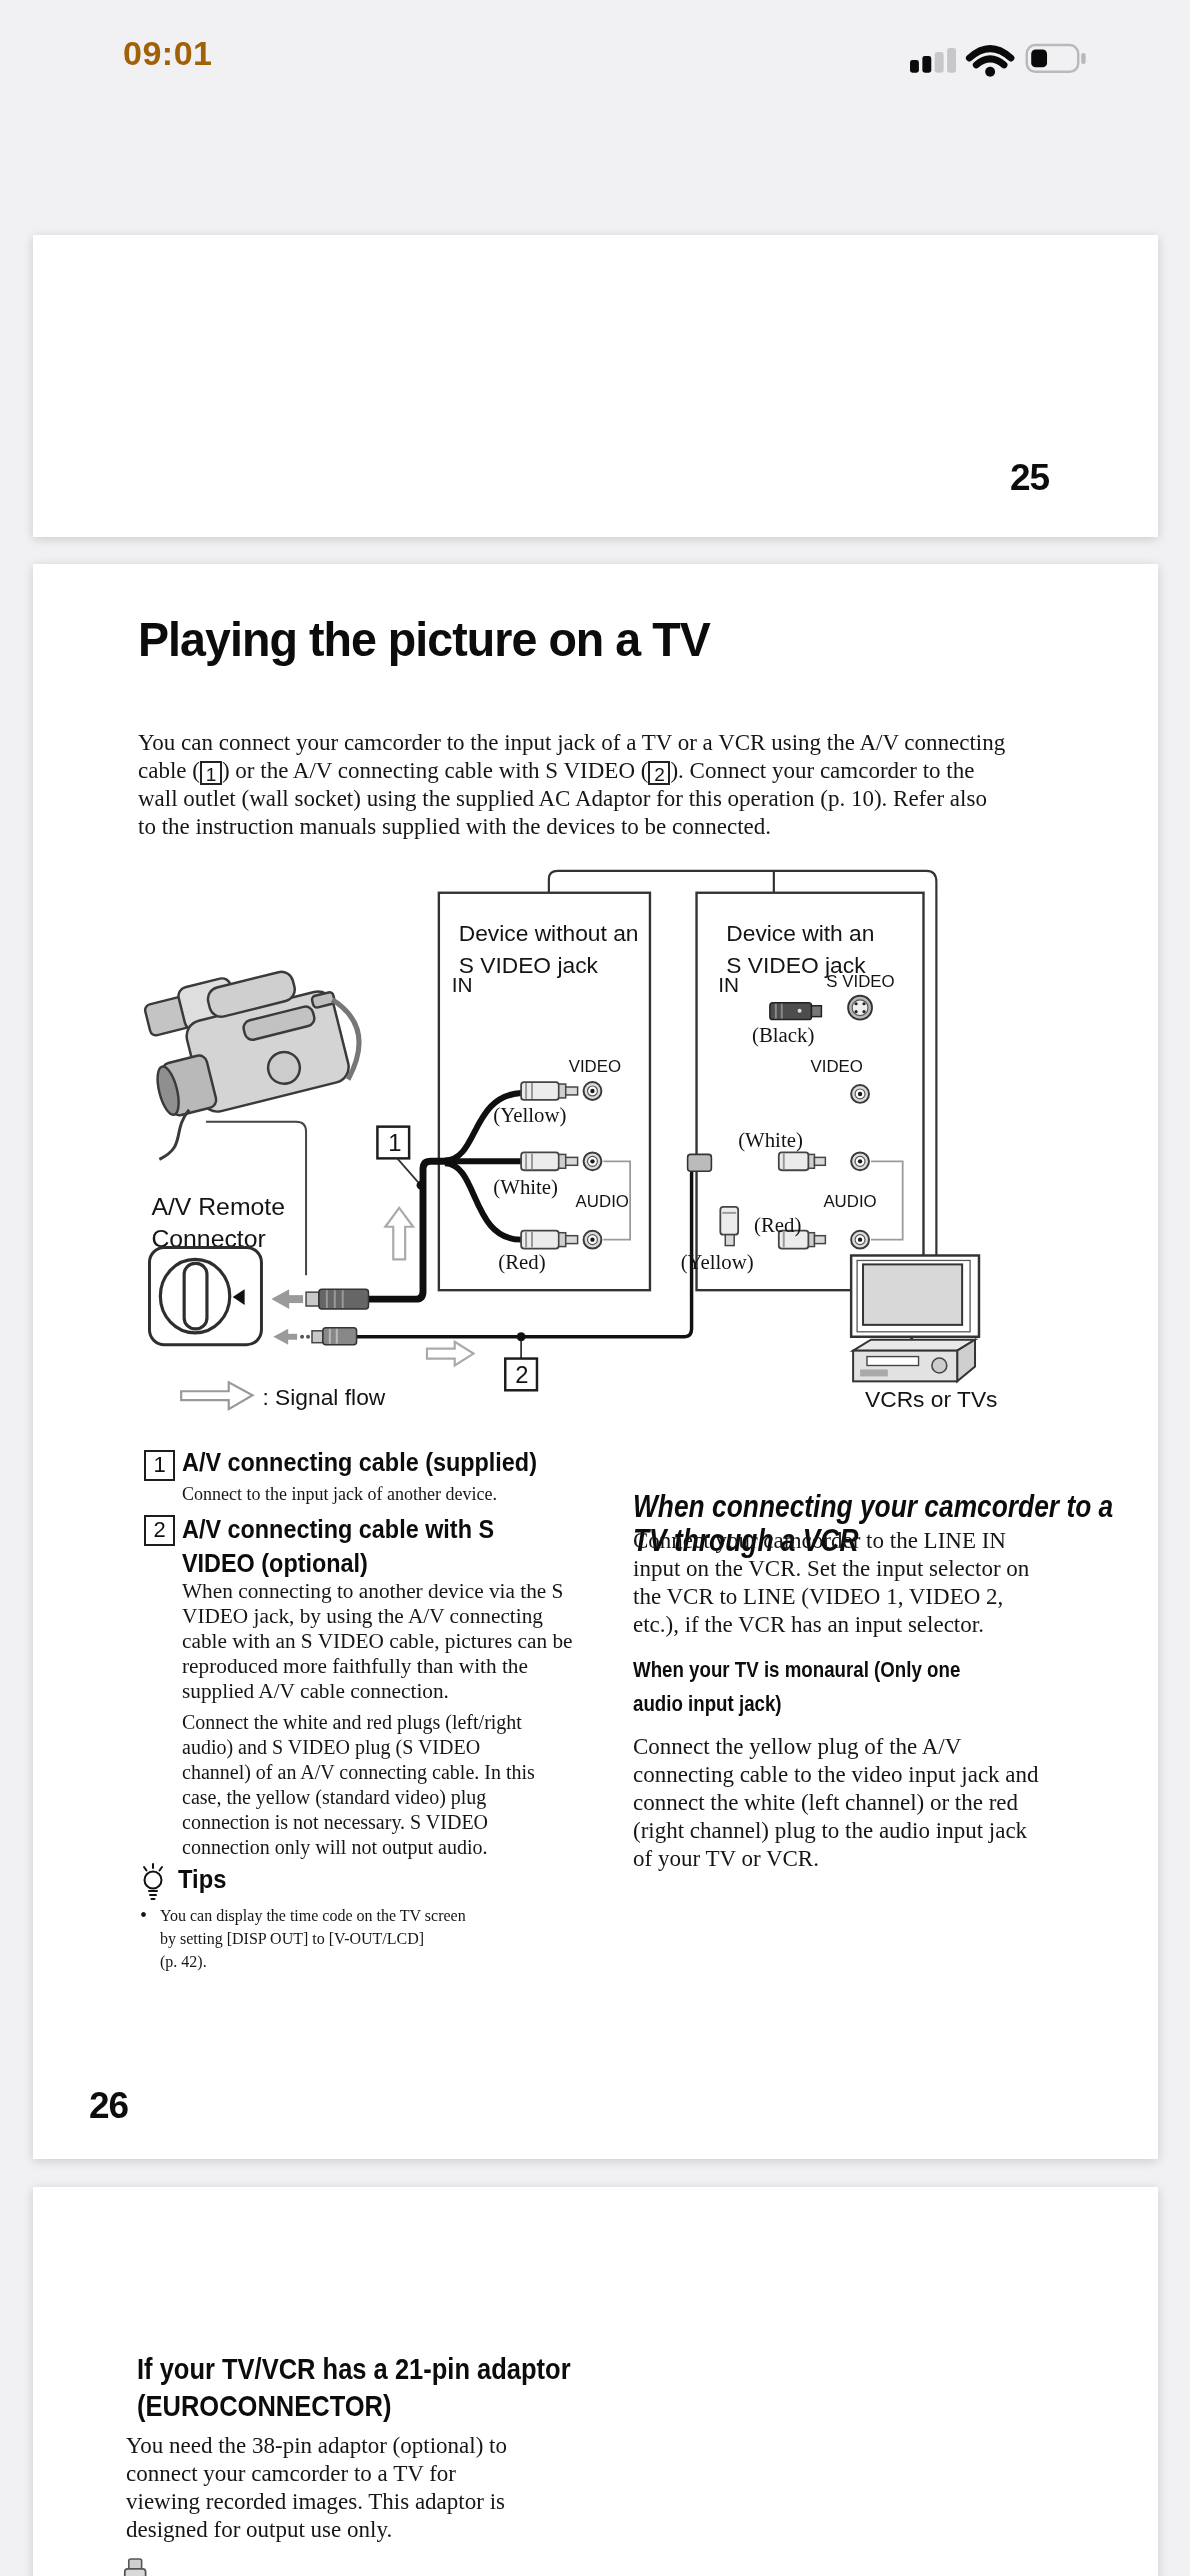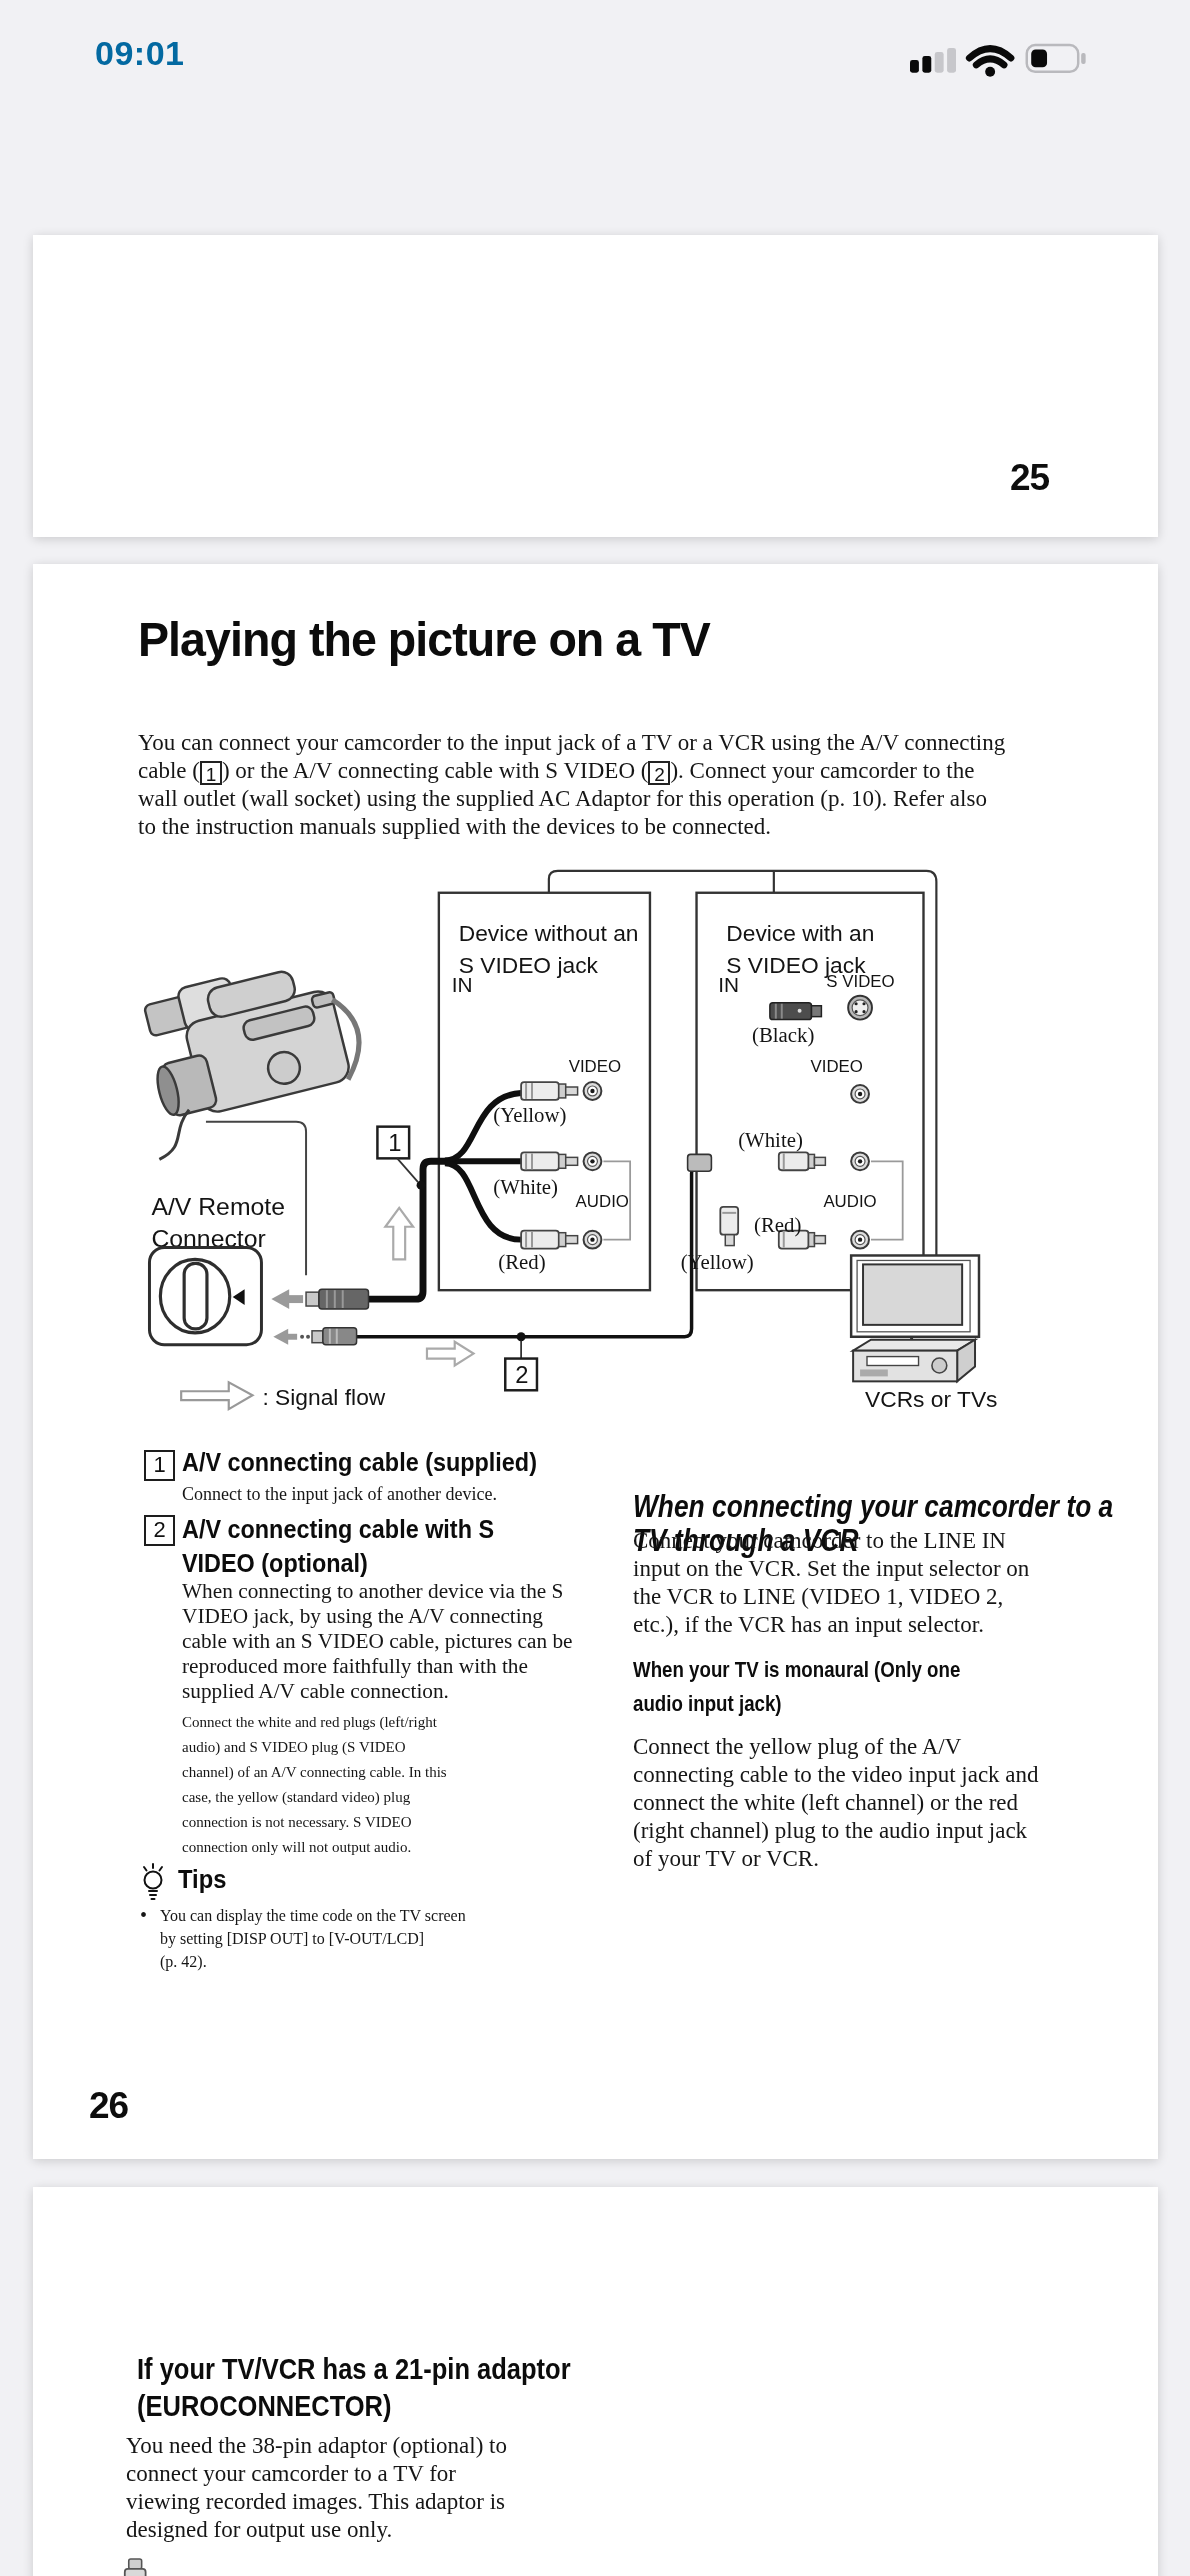--- a/index.html
+++ b/index.html
@@ -24,21 +24,21 @@
   .title-cond{display:inline-block;transform:scaleX(0.95);transform-origin:0 0;font-weight:bold;color:#0c0c0c;white-space:nowrap;letter-spacing:-1px;}
   .numbox{
     display:inline-block;border:2px solid #222;width:22px;height:24px;
     text-align:center;font-family:"Liberation Sans",sans-serif;font-size:19px;line-height:24px;
     vertical-align:-3px;box-sizing:border-box;background:#fff;
   }
   .marker{
     position:absolute;border:2.5px solid #1d1d1d;width:31px;height:31px;box-sizing:border-box;
     text-align:center;font-size:22px;line-height:26px;font-family:"Liberation Sans",sans-serif;background:#fff;color:#111;
   }
-  .statusbar-time{font-size:34px;font-weight:bold;letter-spacing:0.5px;color:#0369a1;}
+  .statusbar-time{font-size:34px;font-weight:bold;letter-spacing:0.5px;color:#a16207;margin-left:28px;}
   svg text{font-family:"Liberation Sans",sans-serif;fill:#141414;}
   svg text.ser{font-family:"Liberation Serif","DejaVu Serif",serif;}
 </style>
 </head>
 <body>
 
 <div class="abs" style="left:0;top:0;width:1190px;height:117px;">
   <div class="abs statusbar-time" style="left:95px;top:34px;">09:01</div>
   <svg class="abs" style="left:910px;top:30px;" width="188" height="50" viewBox="0 0 190 50">
     <g>
@@ -328,21 +328,21 @@
       <span class="line"><span class="cond" style="transform:scaleX(0.9);">A/V connecting cable with S</span></span>
       <span class="line"><span class="cond" style="transform:scaleX(0.9);">VIDEO (optional)</span></span>
     </div>
     <div class="abs serif" style="left:149px;top:1015px;font-size:21.3px;line-height:25px;">
       <span class="line">When connecting to another device via the S</span>
       <span class="line">VIDEO jack, by using the A/V connecting</span>
       <span class="line">cable with an S VIDEO cable, pictures can be</span>
       <span class="line">reproduced more faithfully than with the</span>
       <span class="line">supplied A/V cable connection.</span>
     </div>
-    <div class="abs serif" style="left:149px;top:1146px;font-size:15px;line-height:25px;">
+    <div class="abs serif" style="left:149px;top:1146px;font-size:20px;line-height:25px;">
       <span class="line">Connect the white and red plugs (left/right</span>
       <span class="line">audio) and S VIDEO plug (S VIDEO</span>
       <span class="line">channel) of an A/V connecting cable. In this</span>
       <span class="line">case, the yellow (standard video) plug</span>
       <span class="line">connection is not necessary. S VIDEO</span>
       <span class="line">connection only will not output audio.</span>
     </div>
 
     <svg class="abs" style="left:105px;top:1299px;" width="30" height="38" viewBox="0 0 30 38">
       <g stroke="#111" stroke-width="2" fill="none" stroke-linecap="round">

